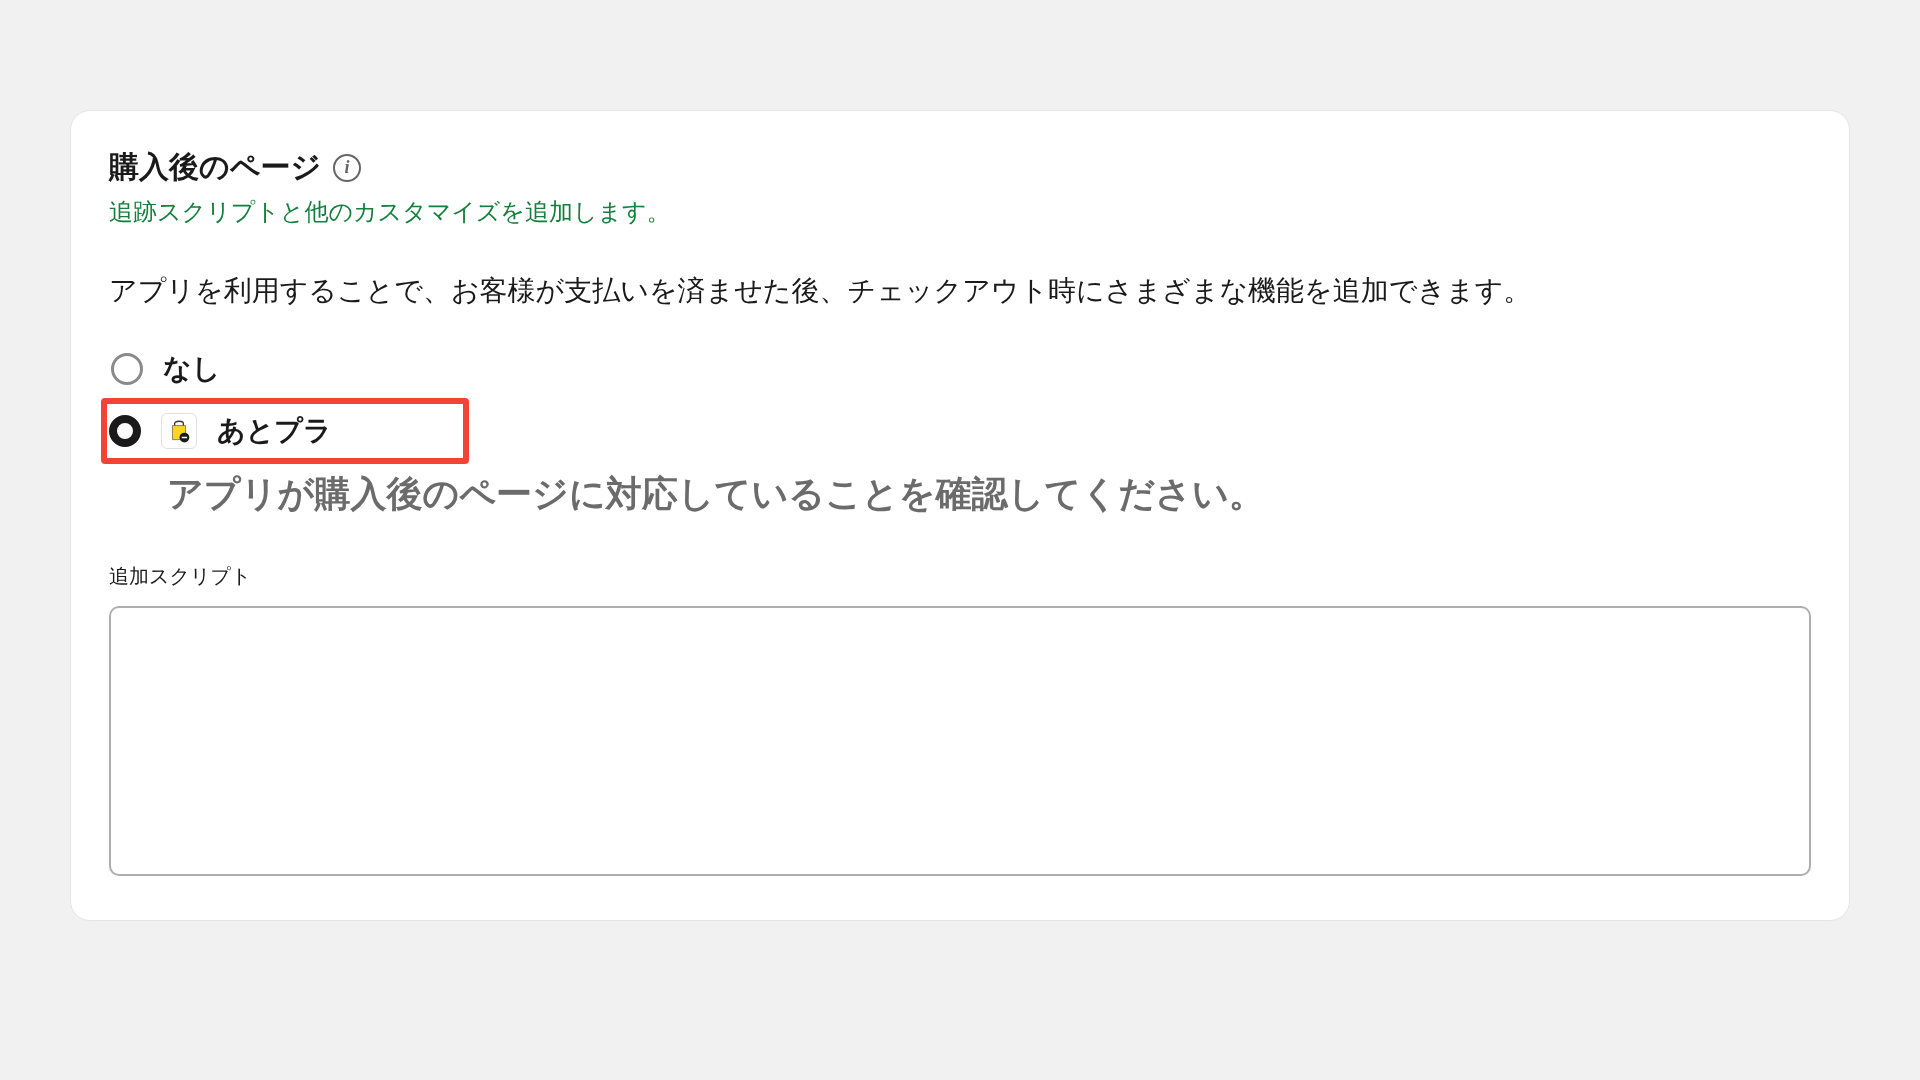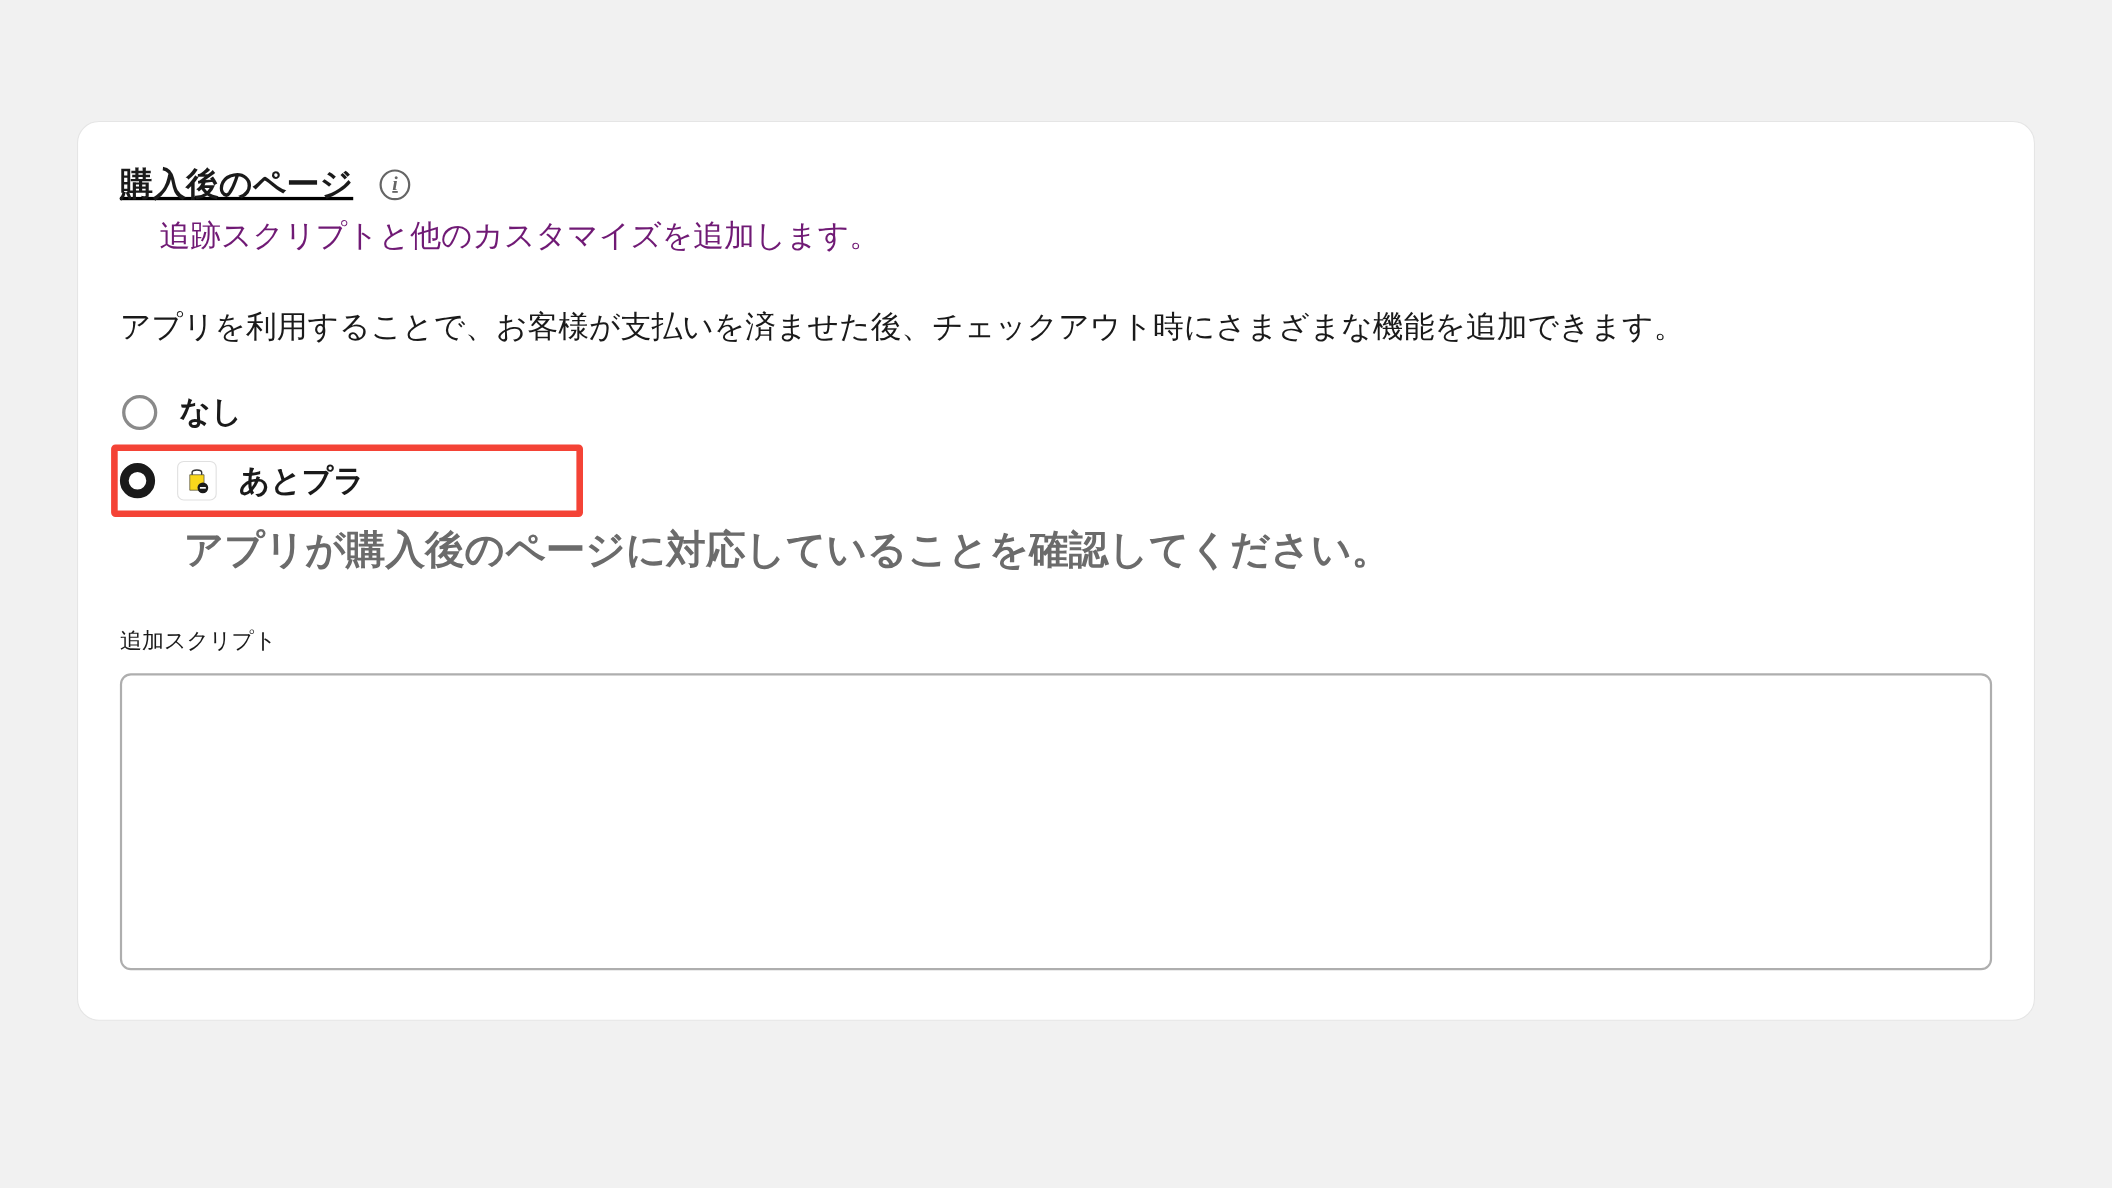--- a/index.html
+++ b/index.html
@@ -16,23 +16,22 @@
     }
     .card {
       background: #ffffff;
       border: 1px solid #e5e5e5;
       border-radius: 20px;
       padding: 36px 38px 40px 38px;
     }
     .section-header {
       display: flex;
       align-items: center;
-      gap: 24px;
+      gap: 12px;
       margin-bottom: 8px;
-      text-decoration: underline;
     }
     .section-title {
       font-size: 30px;
       font-weight: 700;
       color: #1a1a1a;
     }
     .info-icon {
       width: 28px;
       height: 28px;
       border: 2.5px solid #656565;
@@ -40,24 +39,23 @@
       display: inline-flex;
       align-items: center;
       justify-content: center;
       color: #656565;
       font-size: 18px;
       font-weight: 600;
       font-family: Georgia, serif;
       font-style: italic;
     }
     .section-subtitle {
-      font-size: 28px;
-      color: #701a75;
+      font-size: 24px;
+      color: #15803d;
       margin-bottom: 44px;
-      margin-left: 36px;
     }
     .description {
       font-size: 28px;
       color: #1a1a1a;
       margin-bottom: 30px;
     }
     .radio-group {
       display: flex;
       flex-direction: column;
       font-weight: bold;
@@ -68,21 +66,21 @@
       gap: 20px;
       padding: 10px 2px;
     }
     .highlight-box {
       border: 6px solid #f44336;
       border-radius: 4px;
       padding: 8px 14px 8px 2px;
       display: inline-flex;
       align-items: center;
       gap: 20px;
-      width: 429px;
+      width: 368px;
       margin-left: -8px;
     }
     .radio {
       width: 32px;
       height: 32px;
       border: 3px solid #8a8a8a;
       border-radius: 50%;
       flex-shrink: 0;
       position: relative;
     }

